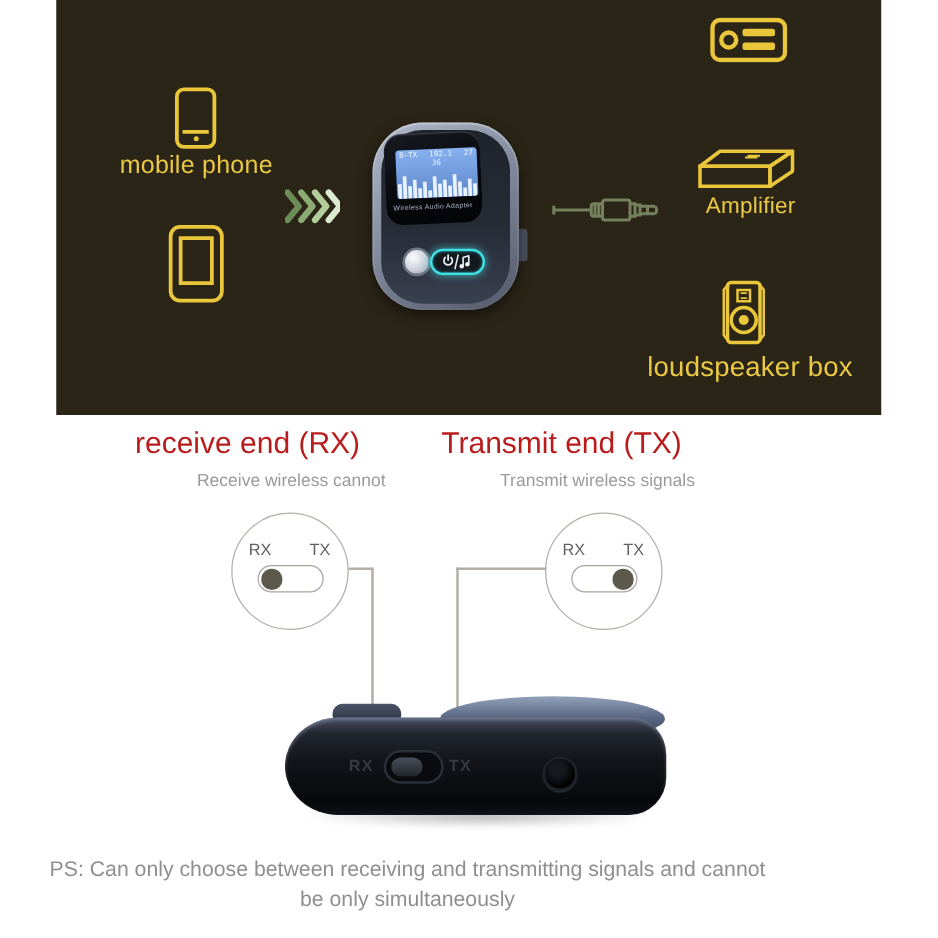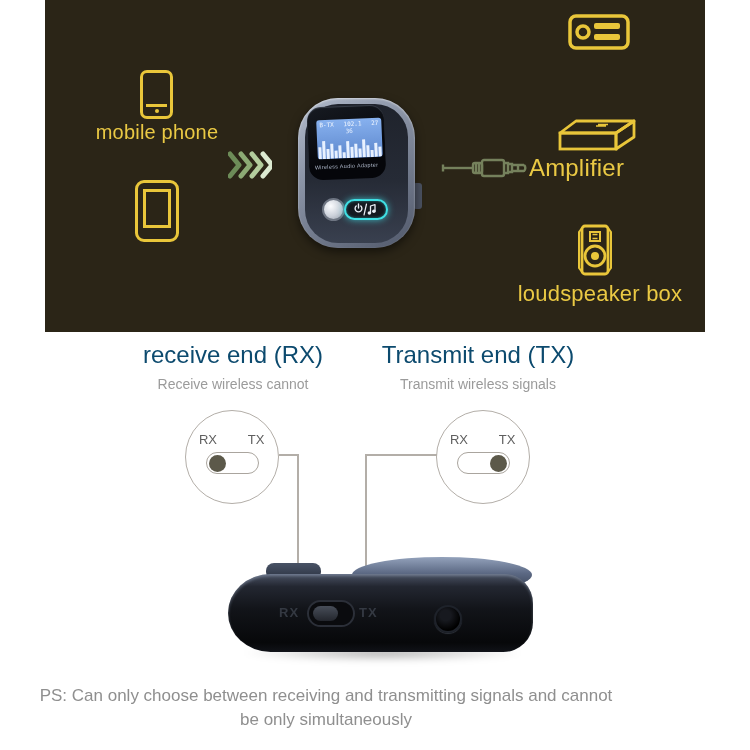--- a/index.html
+++ b/index.html
@@ -45,21 +45,21 @@
   
   .chevrons { left:183px; top:151px; z-index:2; }
 
   
   .icon-radio { left:523px; top:14px; }
   .icon-amp { left:513px; top:117px; }
   .icon-jack { left:395px; top:155px; }
   .icon-speaker { left:530px; top:224px; }
 
   
-  .mode-title { position:absolute; width:250px; text-align:center; font-size:24px; color:#0c4a6e; top:341px; }
+  .mode-title { position:absolute; width:250px; text-align:left; font-size:24px; color:#b91c1c; top:341px; }
   .mode-sub { position:absolute; width:250px; text-align:center; font-size:14px; color:#9b9b9b; top:376px; }
   .t-rx { left:108px; } .t-tx { left:353px; }
 
   .mode-circle { position:absolute; width:94px; height:94px; border:1.5px solid #b3aea8; border-radius:50%; top:410px; background:#fff; }
   .c-rx { left:185px; } .c-tx { left:436px; }
   .mc-lab { position:absolute; top:21px; font-size:13px; color:#5f5f5f; width:30px; text-align:center; }
   .mc-lab.l { left:7px; } .mc-lab.r { left:55px; }
   .mc-pill { position:absolute; left:20px; top:41px; width:53px; height:22px; border:1.5px solid #aaa59e; border-radius:11px; }
   .mc-knob { position:absolute; top:1.5px; width:17px; height:17px; border-radius:50%; background:#5c594a; }
   .knob-l { left:2px; } .knob-r { right:2px; }
@@ -155,21 +155,21 @@
       <rect x="26" y="9" width="26" height="6" rx="2" fill="#e9c63a"></rect>
       <rect x="26" y="20" width="26" height="6" rx="2" fill="#e9c63a"></rect>
     </svg>
 
     <svg class="abs icon-amp" width="78" height="36" viewBox="0 0 78 36">
       <polygon points="2,16 18,4 76,4 58,16" fill="none" stroke="#e9c63a" stroke-width="2.8" stroke-linejoin="round"></polygon>
       <rect x="2" y="16" width="56" height="16" fill="none" stroke="#e9c63a" stroke-width="2.8"></rect>
       <polygon points="58,16 76,4 76,20 58,32" fill="none" stroke="#e9c63a" stroke-width="2.8" stroke-linejoin="round"></polygon>
       <path d="M38 9 h10 M40 7.5 h10" stroke="#e9c63a" stroke-width="1.6"></path>
     </svg>
-    <div class="ylbl" style="left:454px; top:154px; width:155px; font-size:24px;">Amplifier</div>
+    <div class="ylbl" style="left:478px; top:154px; width:155px; font-size:18px;">Amplifier</div>
 
     <svg class="abs icon-jack" width="94" height="26" viewBox="0 0 94 26">
       <g stroke="#75815c" stroke-width="2.4" fill="none">
         <path d="M3 9.5 v7"></path>
         <path d="M3 13 h30"></path>
         <rect x="33" y="8" width="9" height="10" rx="2"></rect>
         <path d="M36 8 v10 M39 8 v10"></path>
         <rect x="42" y="5" width="22" height="16" rx="2"></rect>
         <path d="M64 8 h4 v10 h-4 M68 9 h4 v8 h-4"></path>
         <path d="M72 10 h12 M72 16 h12 M84 10 a4 4 0 0 1 0 6"></path>

